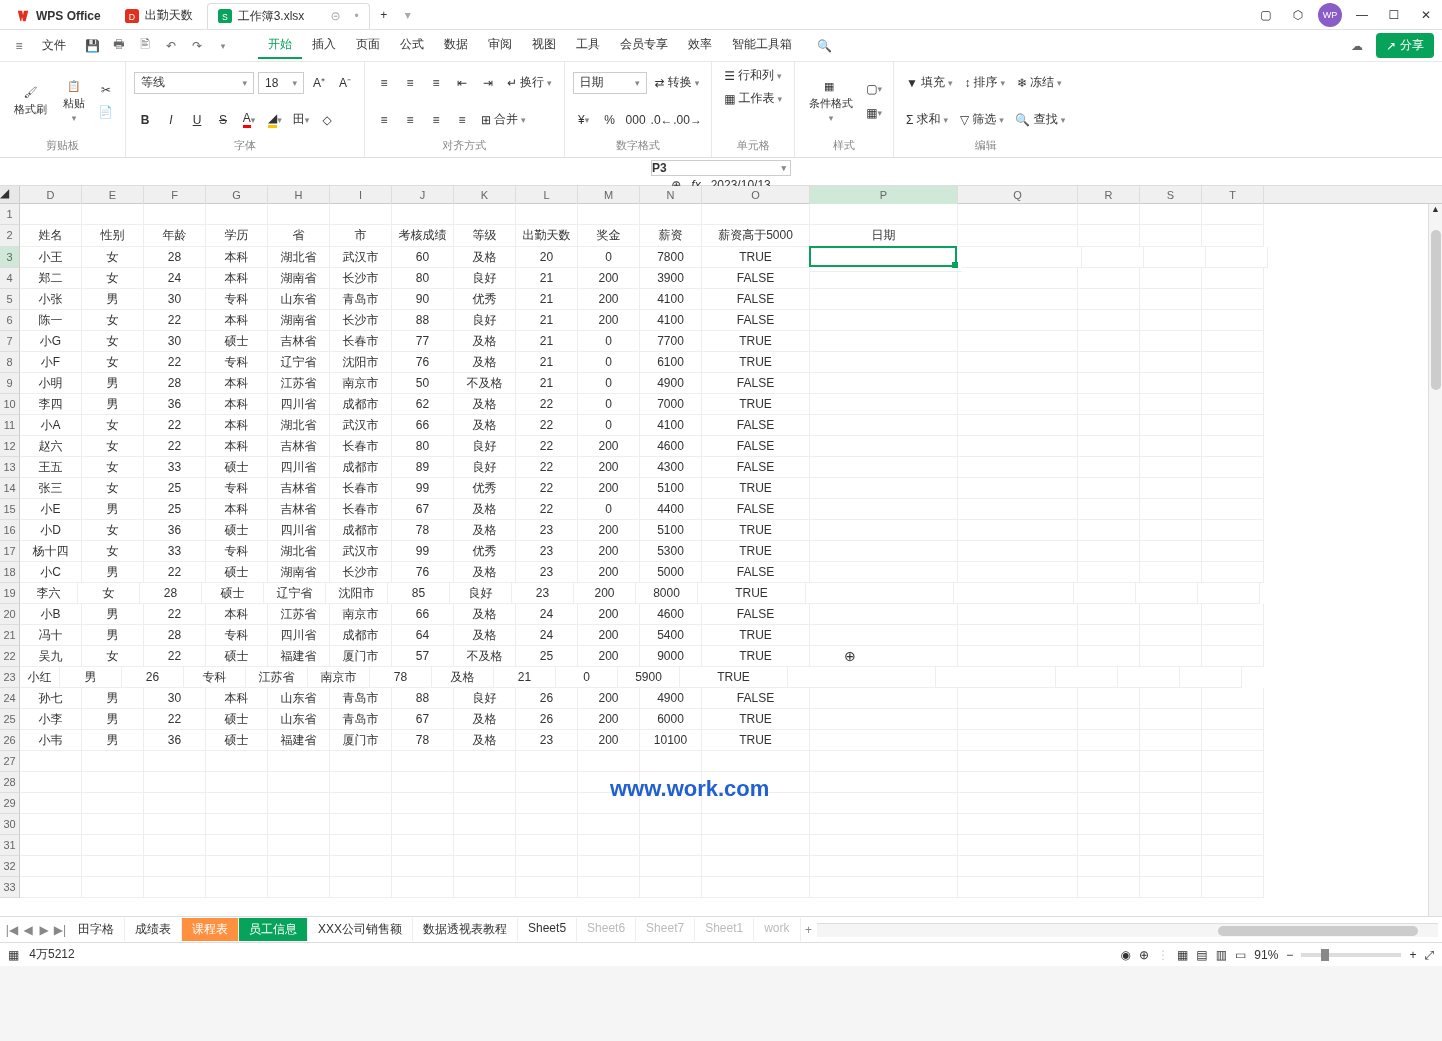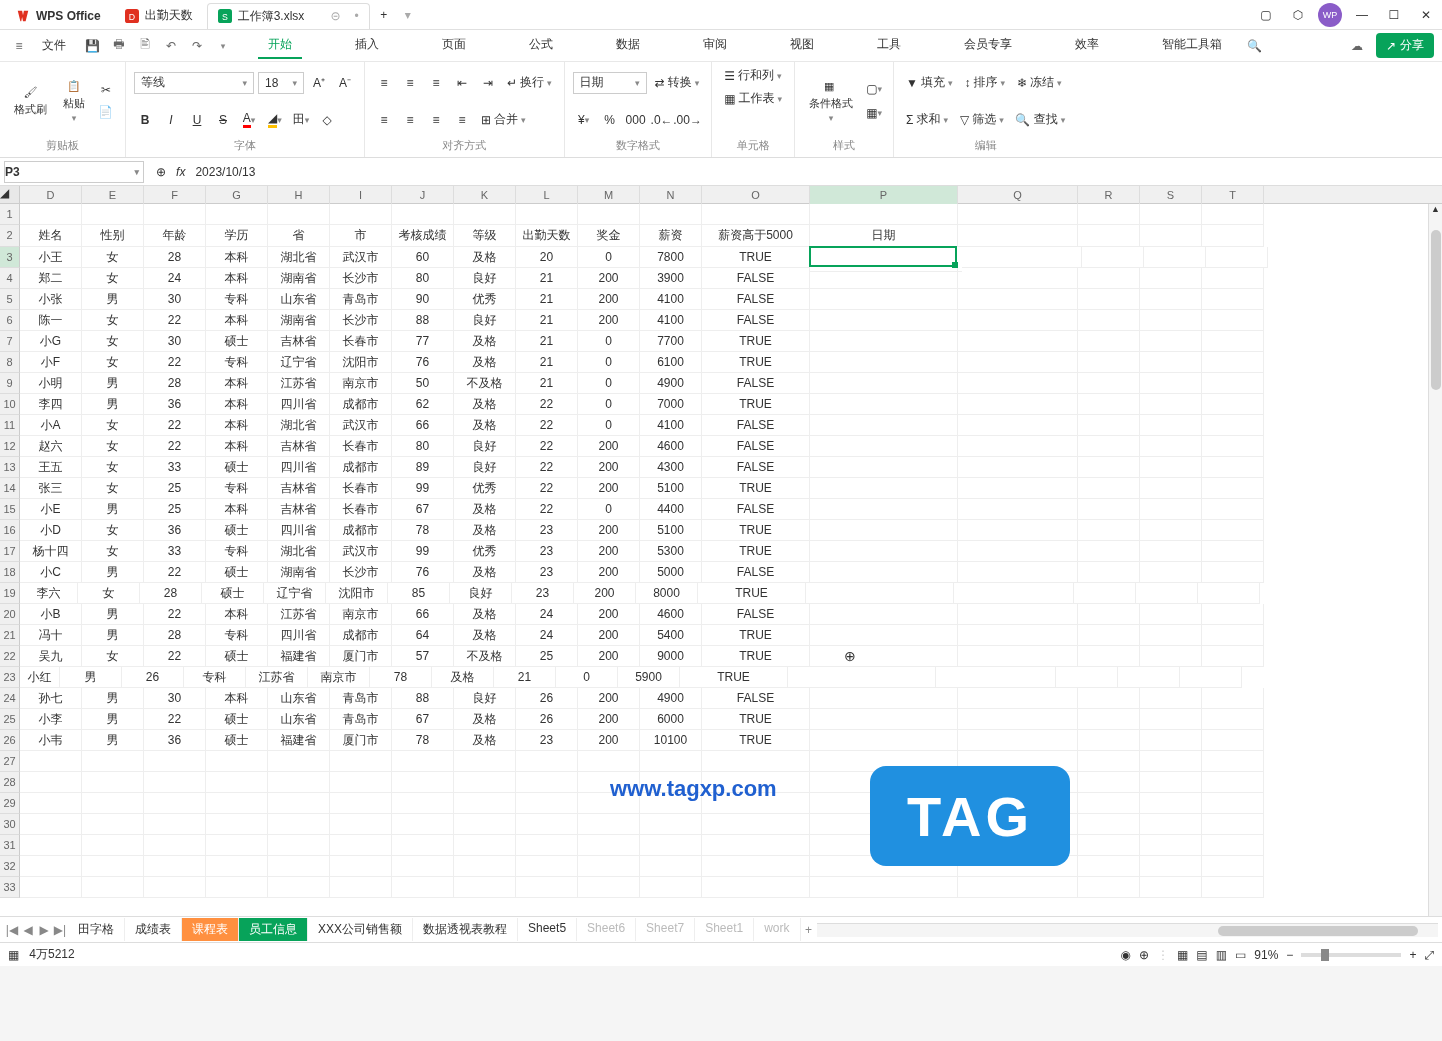--- a/index.html
+++ b/index.html
@@ -20,21 +20,21 @@
 .ribbon-group { display: flex; flex-direction: column; border-right: 1px solid #e8e8e8; padding: 4px 8px; }
 .ribbon-row { display: flex; gap: 4px; align-items: center; flex: 1; }
 .ribbon-label { text-align: center; font-size: 11px; color: #888; margin-top: 2px; }
 .big-btn { display: flex; flex-direction: column; align-items: center; gap: 2px; padding: 2px 6px; font-size: 11px; }
 .sm-btn { width: 22px; height: 20px; display: flex; align-items: center; justify-content: center; }
 .combo { height: 22px; border: 1px solid #ccc; background: #fff; display: flex; align-items: center; padding: 0 6px; gap: 4px; }
 .combo.font { width: 120px; }
 .combo.size { width: 46px; }
 .combo.numfmt { width: 74px; }
 .dd { font-size: 9px; color: #888; }
-.formula-bar { height: 28px; background: #fff; display: flex; align-items: center; border-bottom: 1px solid #ddd; }
+.formula-bar { height: 28px; background: #fff; display: flex; align-items: center; border-bottom: 1px solid #ddd; flex-direction: column; }
 .name-box { width: 140px; border: 1px solid #ccc; margin: 2px 4px; height: 22px; display: flex; align-items: center; justify-content: center; font-weight: bold; }
 .fx-area { flex: 1; display: flex; align-items: center; gap: 10px; padding: 0 8px; }
 .grid-area { position: relative; background: #fff; height: 730px; overflow: hidden; }
 .col-headers { display: flex; height: 18px; background: #f0f0f0; border-bottom: 1px solid #ccc; }
 .row-headers { position: absolute; left: 0; top: 18px; width: 20px; }
 .corner { width: 20px; height: 18px; background: #e8e8e8; border-right: 1px solid #ccc; border-bottom: 1px solid #ccc; flex-shrink: 0; }
 .ch { text-align: center; font-size: 11px; color: #666; border-right: 1px solid #ddd; height: 18px; line-height: 18px; flex-shrink: 0; }
 .ch.selected { background: #d0e8d8; }
 .rh { height: 21px; text-align: center; font-size: 11px; color: #666; border-bottom: 1px solid #ddd; border-right: 1px solid #ccc; line-height: 21px; background: #f0f0f0; }
 .rh.selected { background: #d0e8d8; }
@@ -108,21 +108,21 @@
   <div class="menu-item">文件</div>
   <div class="qa-toolbar">
     <div class="qa-btn">💾</div>
     <div class="qa-btn">🖶</div>
     <div class="qa-btn">🖹</div>
     <div class="qa-btn">↶</div>
     <div class="qa-btn">↷</div>
     <div class="qa-btn dd">▾</div>
   </div>
   <div style="width:16px"></div>
-  <div id="menu-items" style="display: flex; gap: 43px;">
+  <div id="menu-items" style="display: flex;">
       <div class="menu-item active">开始</div>
       <div class="menu-item">插入</div>
       <div class="menu-item">页面</div>
       <div class="menu-item">公式</div>
       <div class="menu-item">数据</div>
       <div class="menu-item">审阅</div>
       <div class="menu-item">视图</div>
       <div class="menu-item">工具</div>
       <div class="menu-item">会员专享</div>
       <div class="menu-item">效率</div>
@@ -961,22 +961,21 @@
         <div class="cell" style="width: 62px;"></div>
       </div>
     </div>
   <div class="sel-box" id="selbox" style="left: 809px; top: 60px; width: 148px; height: 21px;">
       <div class="sel-handle"></div>
     </div>
   <div class="scrollbar-v">
       <div style="text-align:center;font-size:9px">▲</div>
       <div class="scroll-thumb-v"></div>
     </div>
-  <div class="watermark1"><span class="sub">www.tagxp.com</span></div>
-  <div class="tag-badge">TAG</div>
+  <div class="watermark1"><span class="sub">www.work.com</span></div>
   <div class="cursor">⊕</div>
 </div>
 
 <div class="sheet-tabs">
   <div class="nav-btn">|◀</div>
   <div class="nav-btn">◀</div>
   <div class="nav-btn">▶</div>
   <div class="nav-btn">▶|</div>
   <div id="stabs" style="display:flex">
       <div class="stab">田字格</div>

